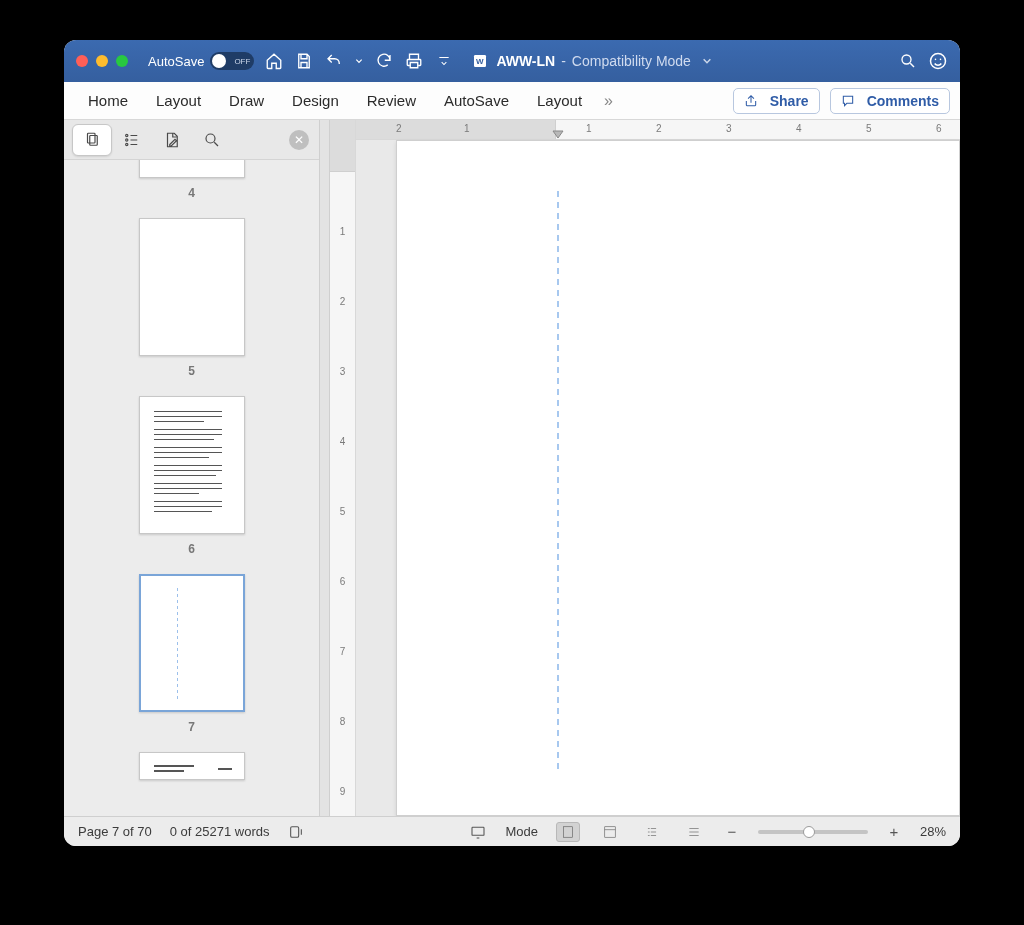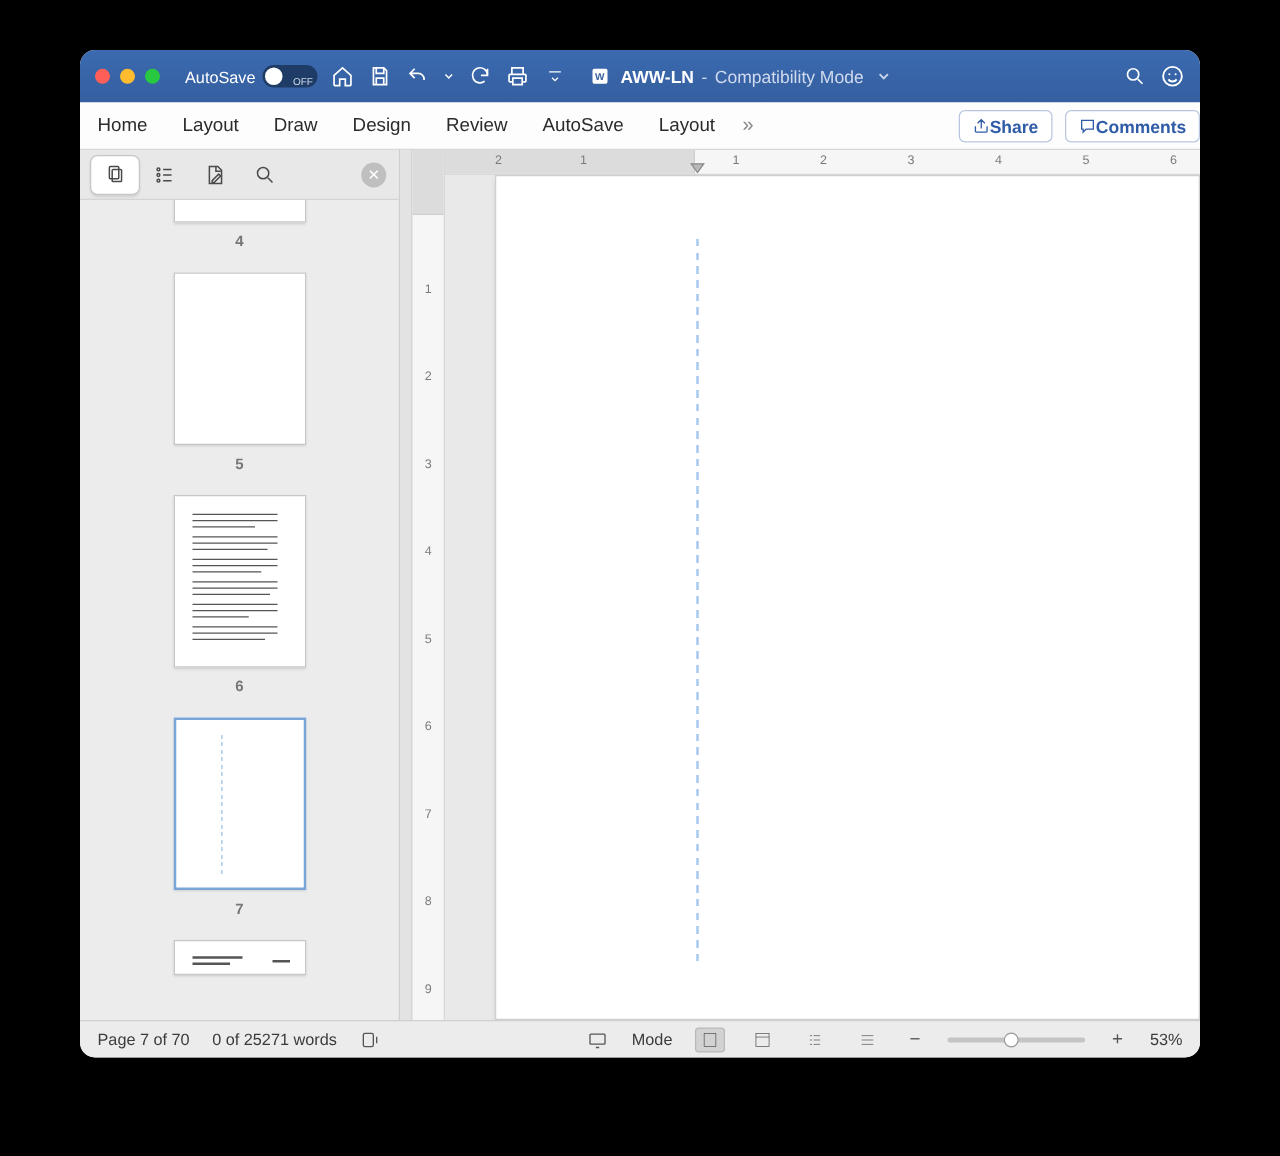--- a/index.html
+++ b/index.html
@@ -17,41 +17,41 @@
     color: #fff; font-size: 14px;
   }
   .traffic { display: flex; gap: 8px; margin-right: 10px;}
   .tl { width: 12px; height: 12px; border-radius: 50%; }
   .tl.close { background: #ff5f57; }
   .tl.min { background: #febc2e; }
   .tl.max { background: #28c840; }
   .autosave { display: flex; align-items: center; gap: 6px; color: #fff; font-size: 13px; font-weight:400;}
   .toggle {
     width: 44px; height: 18px; background: #1f3c66; border-radius: 9px; position: relative;
-    display: flex; align-items: flex-end; justify-content: flex-end; padding-right:4px; font-size:8px; color:#cbd7ea;
+    display: flex; align-items: center; justify-content: flex-end; padding-right:4px; font-size:8px; color:#cbd7ea;
   }
   .toggle::before { content:""; position:absolute; left:2px; top:2px; width:14px; height:14px; background:#fff; border-radius:50%; }
   .ticon { width: 20px; height: 20px; display:flex; align-items:center; justify-content:center; }
   .ticon svg { stroke:#fff; fill:none; stroke-width:1.8; }
   .ticon.fill svg { fill:#fff; stroke:none; }
   .doctitle { display:flex; align-items:center; gap:6px; margin-left:6px; font-size:14px; }
   .doctitle .name { font-weight:600; }
   .doctitle .mode { color:#d0dbef; }
   .spacer { flex:1; }
   
   .ribbon {
     height: 38px; background: #fdfdfd; border-bottom: 1px solid #d8d8d8;
-    display: flex; align-items:center; padding: 0 0; gap: 0;
+    display: flex; align-items:center; padding: 0 10px; gap: 0;
     color:#2b2b2b; font-size:15px;
   }
   .rtab { padding: 0 14px; height: 100%; display:flex; align-items:center; cursor:pointer; }
   .more { color:#888; font-size:16px; padding:0 8px;}
   .ribbon-actions { margin-left:auto; display:flex; gap:10px; align-items:center;}
   .btn {
-    border:1px solid #b8c7df; border-radius:5px; padding:4px 10px; display:flex; align-items:center; gap:0;
+    border:1px solid #b8c7df; border-radius:5px; padding:4px 10px; display:flex; align-items:center; gap:12px;
     color:#2f5ca7; font-size:14px; font-weight:600; background:#fff; cursor:pointer;
   }
   .btn svg { stroke:#2f5ca7; fill:none; stroke-width:1.8; }
   
   .body { flex:1; display:flex; overflow:hidden; background:#e9e9e9; }
   
   .nav {
     width: 256px; background:#ececec; border-right:1px solid #cfcfcf;
     display:flex; flex-direction:column;
   }
@@ -370,16 +370,16 @@
     <div class="viewbtn">
         <svg viewBox="0 0 24 24" width="14" height="14">
           <path d="M4 6h16M4 12h16M4 18h16" stroke="#555"></path>
         </svg>
       </div>
     <div class="zoom-btn">−</div>
     <div class="zoom-track">
       <div class="zoom-thumb" id="zoom-thumb" style="left: 45px;"></div>
     </div>
     <div class="zoom-btn">+</div>
-    <span>53%</span>
+    <span>28%</span>
   </div>
 
 </div>
 
 </body></html>

